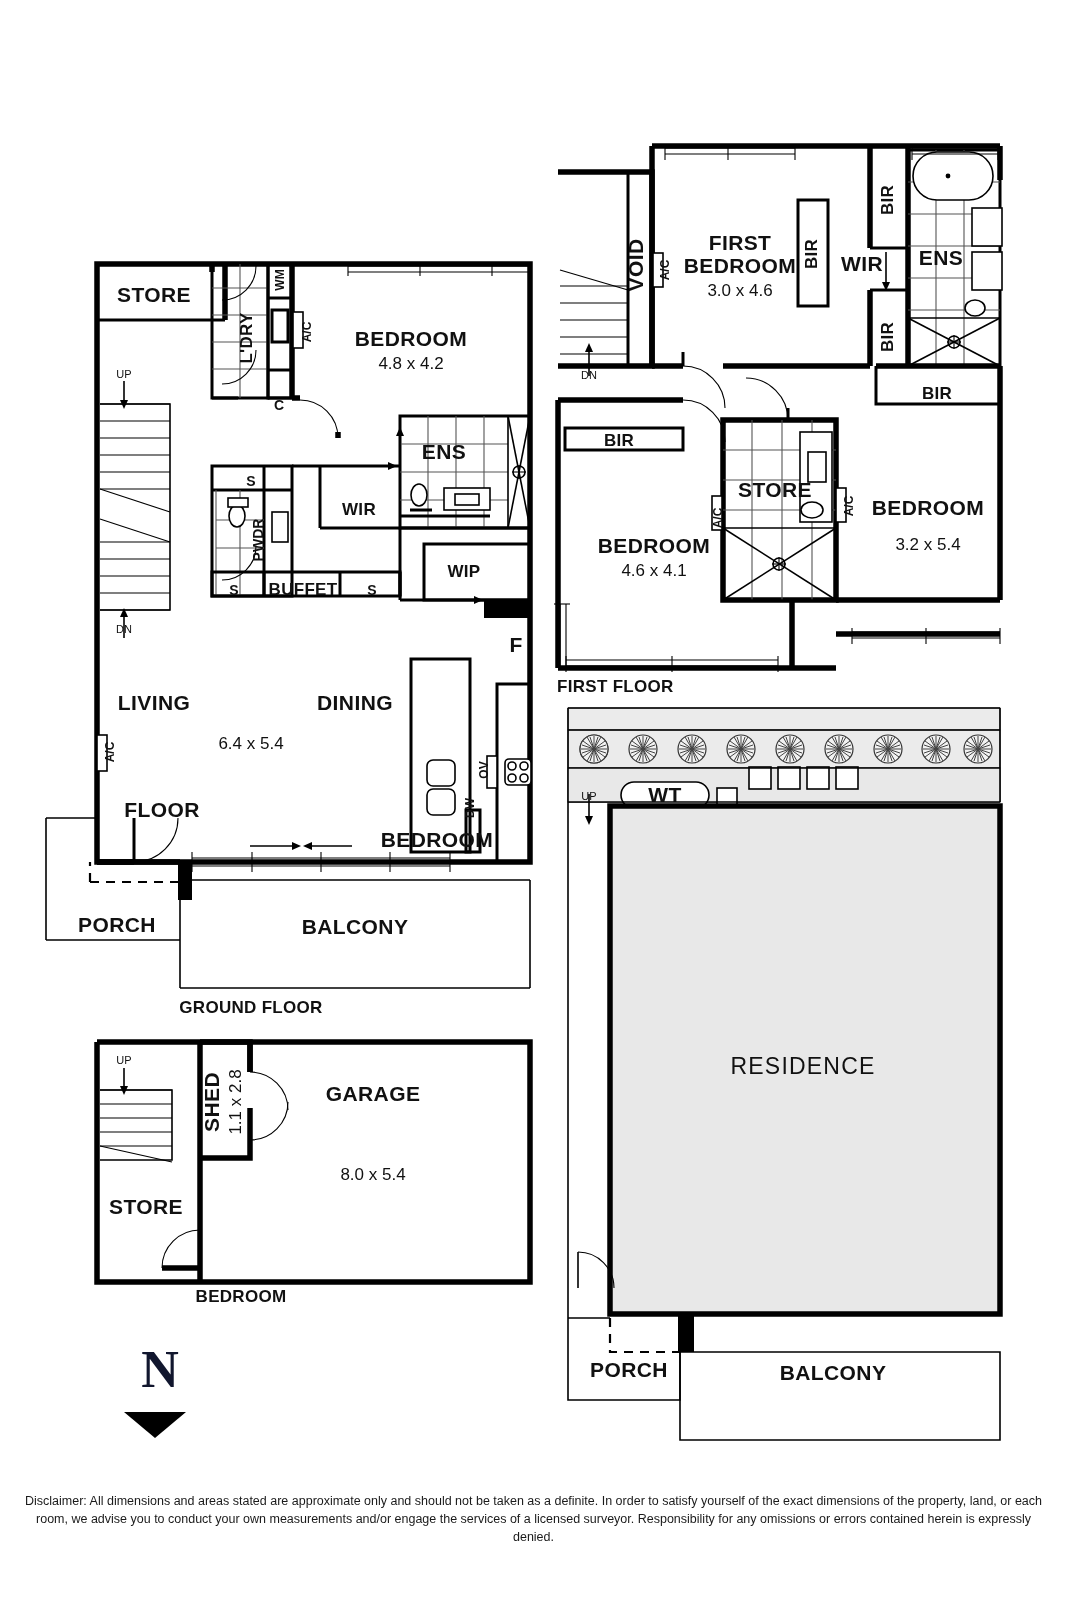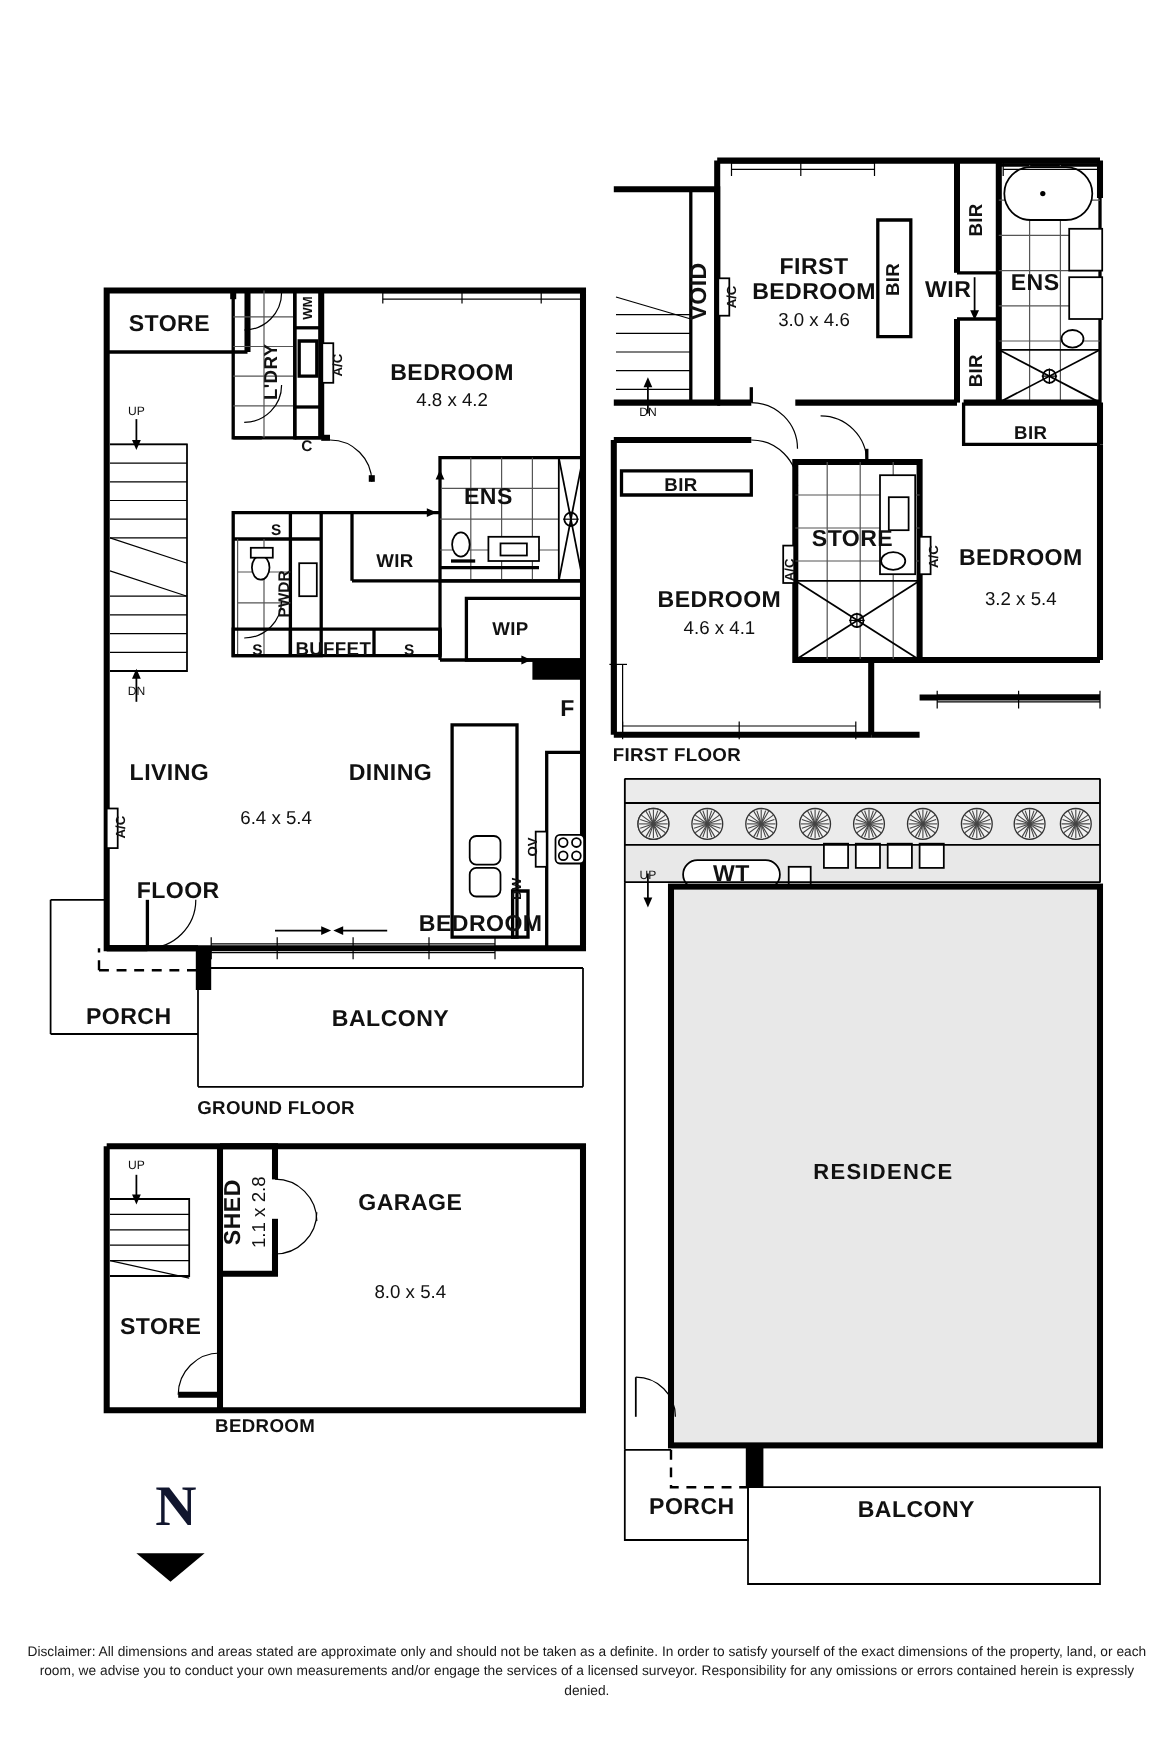--- a/index.html
+++ b/index.html
@@ -11,21 +11,21 @@
   .lbl{position:absolute;font-family:"Liberation Sans",sans-serif;color:#111;white-space:nowrap;}
   .c{transform:translate(-50%,-50%);}
   .vert{transform:translate(-50%,-50%) rotate(-90deg);transform-origin:center center;}
   .t-room{font-size:21px;font-weight:700;letter-spacing:.4px;}
   .t-dim{font-size:17px;font-weight:400;}
   .t-sub{font-size:17px;font-weight:700;letter-spacing:.3px;}
   .t-small{font-size:14px;font-weight:700;}
   .t-tiny{font-size:12px;font-weight:700;}
   .t-micro{font-size:11px;font-weight:400;}
   .t-floor{font-size:17px;font-weight:700;letter-spacing:.3px;}
-  .t-res{font-size:20px;font-weight:700;letter-spacing:1.2px;}
+  .t-res{font-size:23px;font-weight:400;letter-spacing:1.2px;}
   #north{position:absolute;left:115px;top:1340px;width:90px;height:110px;}
   #north .nletter{position:absolute;left:0;top:0;width:90px;text-align:center;
     font-family:"Liberation Serif",serif;font-size:52px;font-weight:700;color:#11162e;}
   #disclaimer{position:absolute;left:0;top:1492px;width:1067px;text-align:center;
     font-size:12.5px;line-height:1.45;color:#1a1a1a;padding:0 14px;box-sizing:border-box;}
 </style>
 </head>
 <body>
 
 <svg id="plan" viewBox="0 0 1067 1600">

